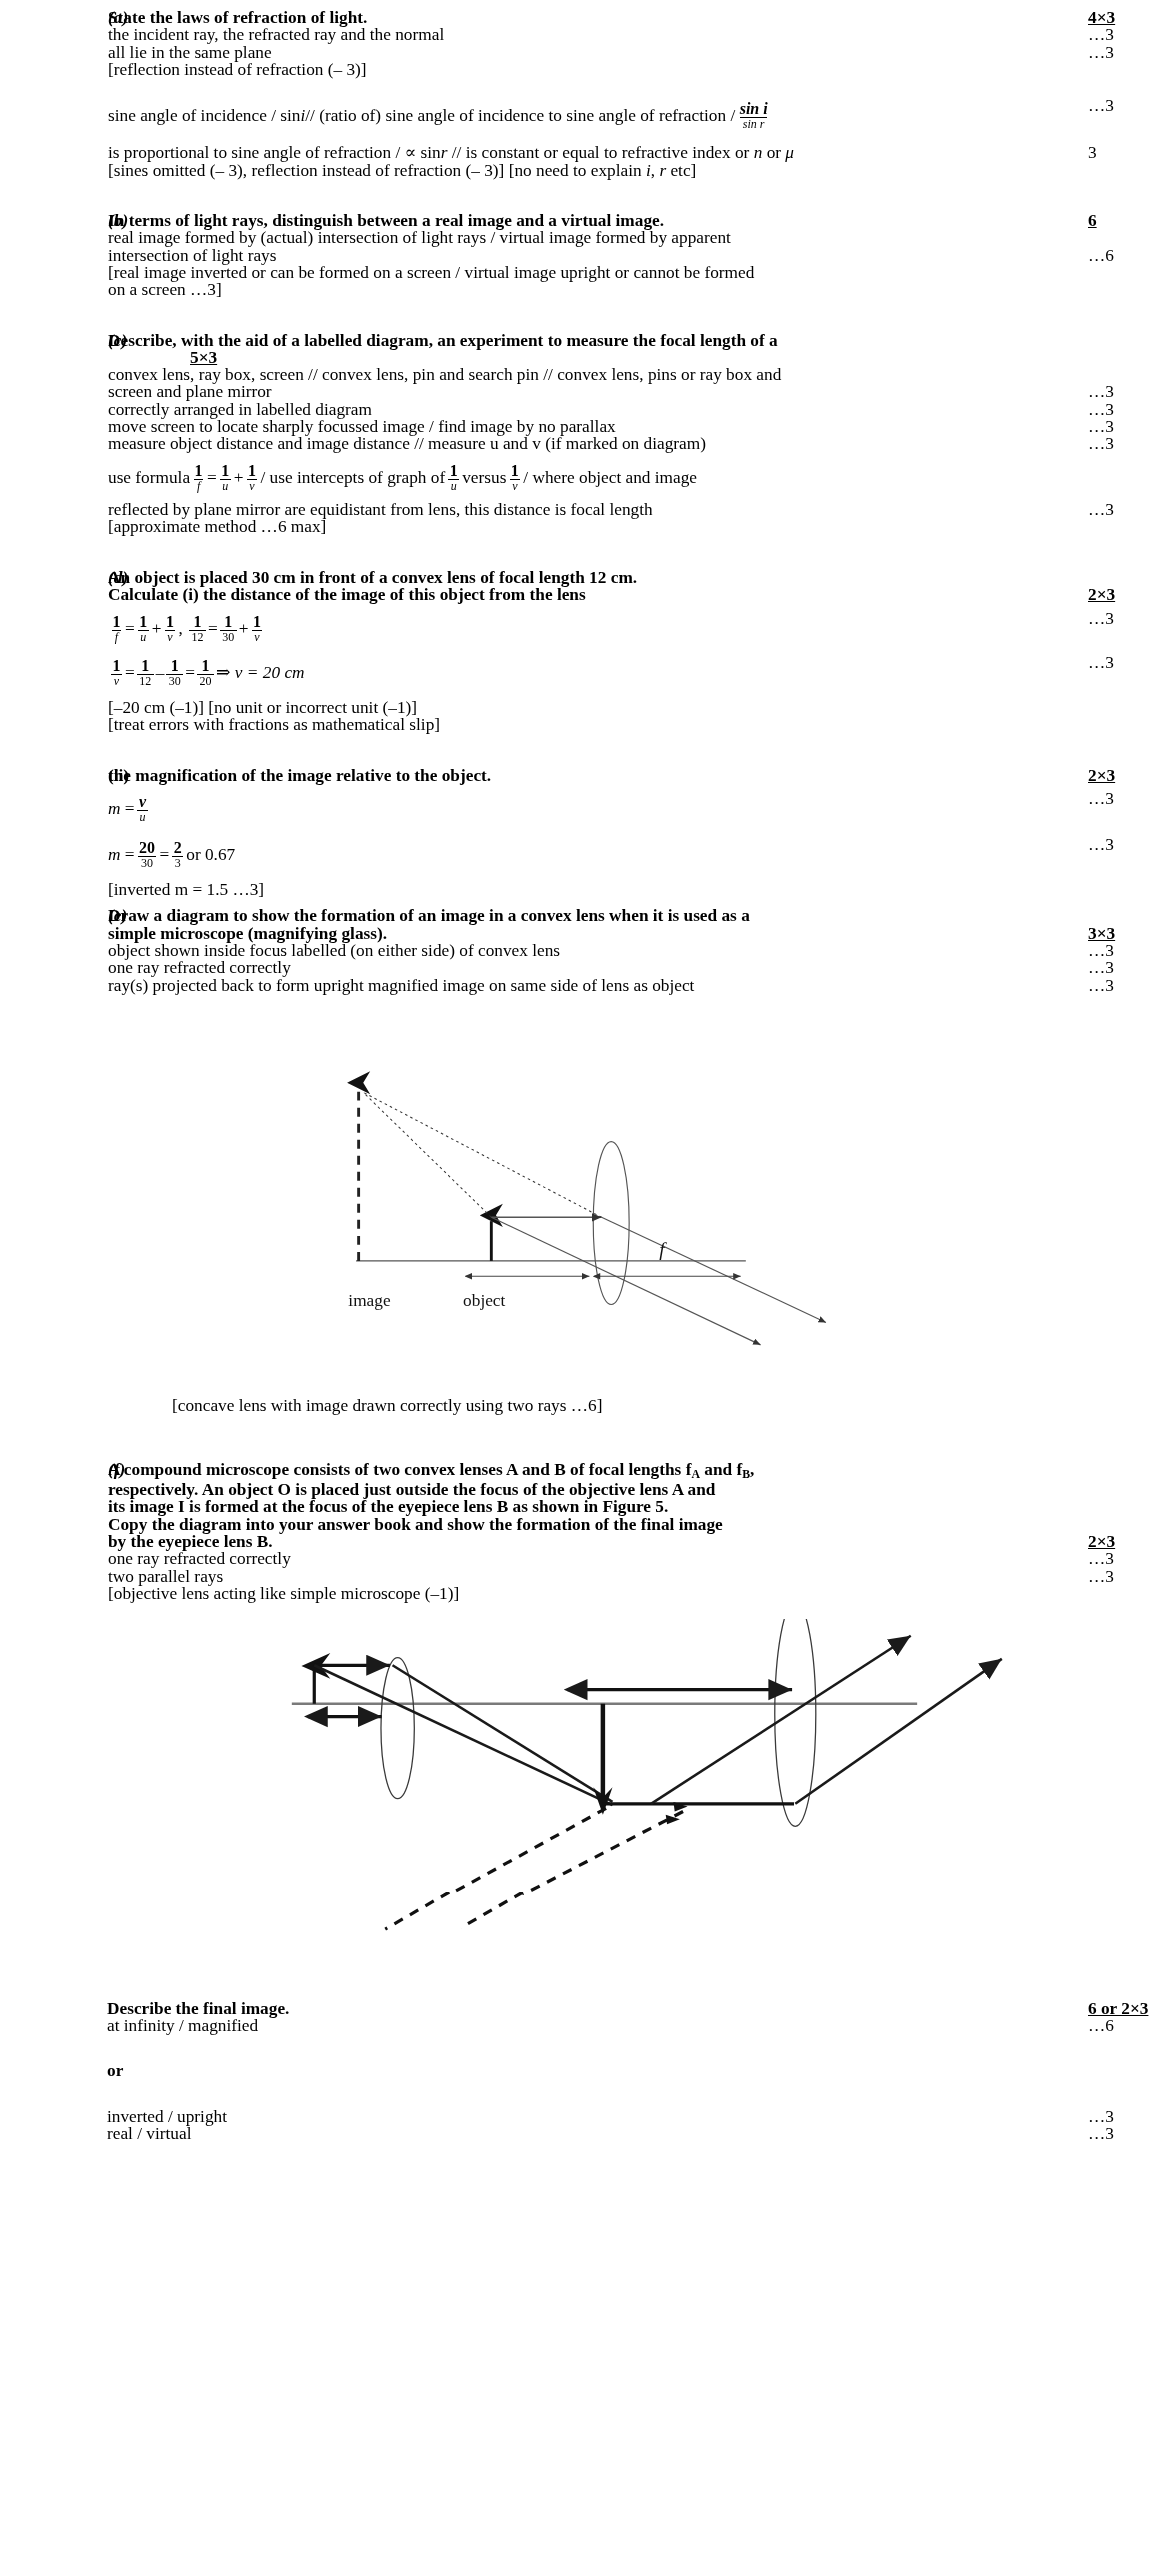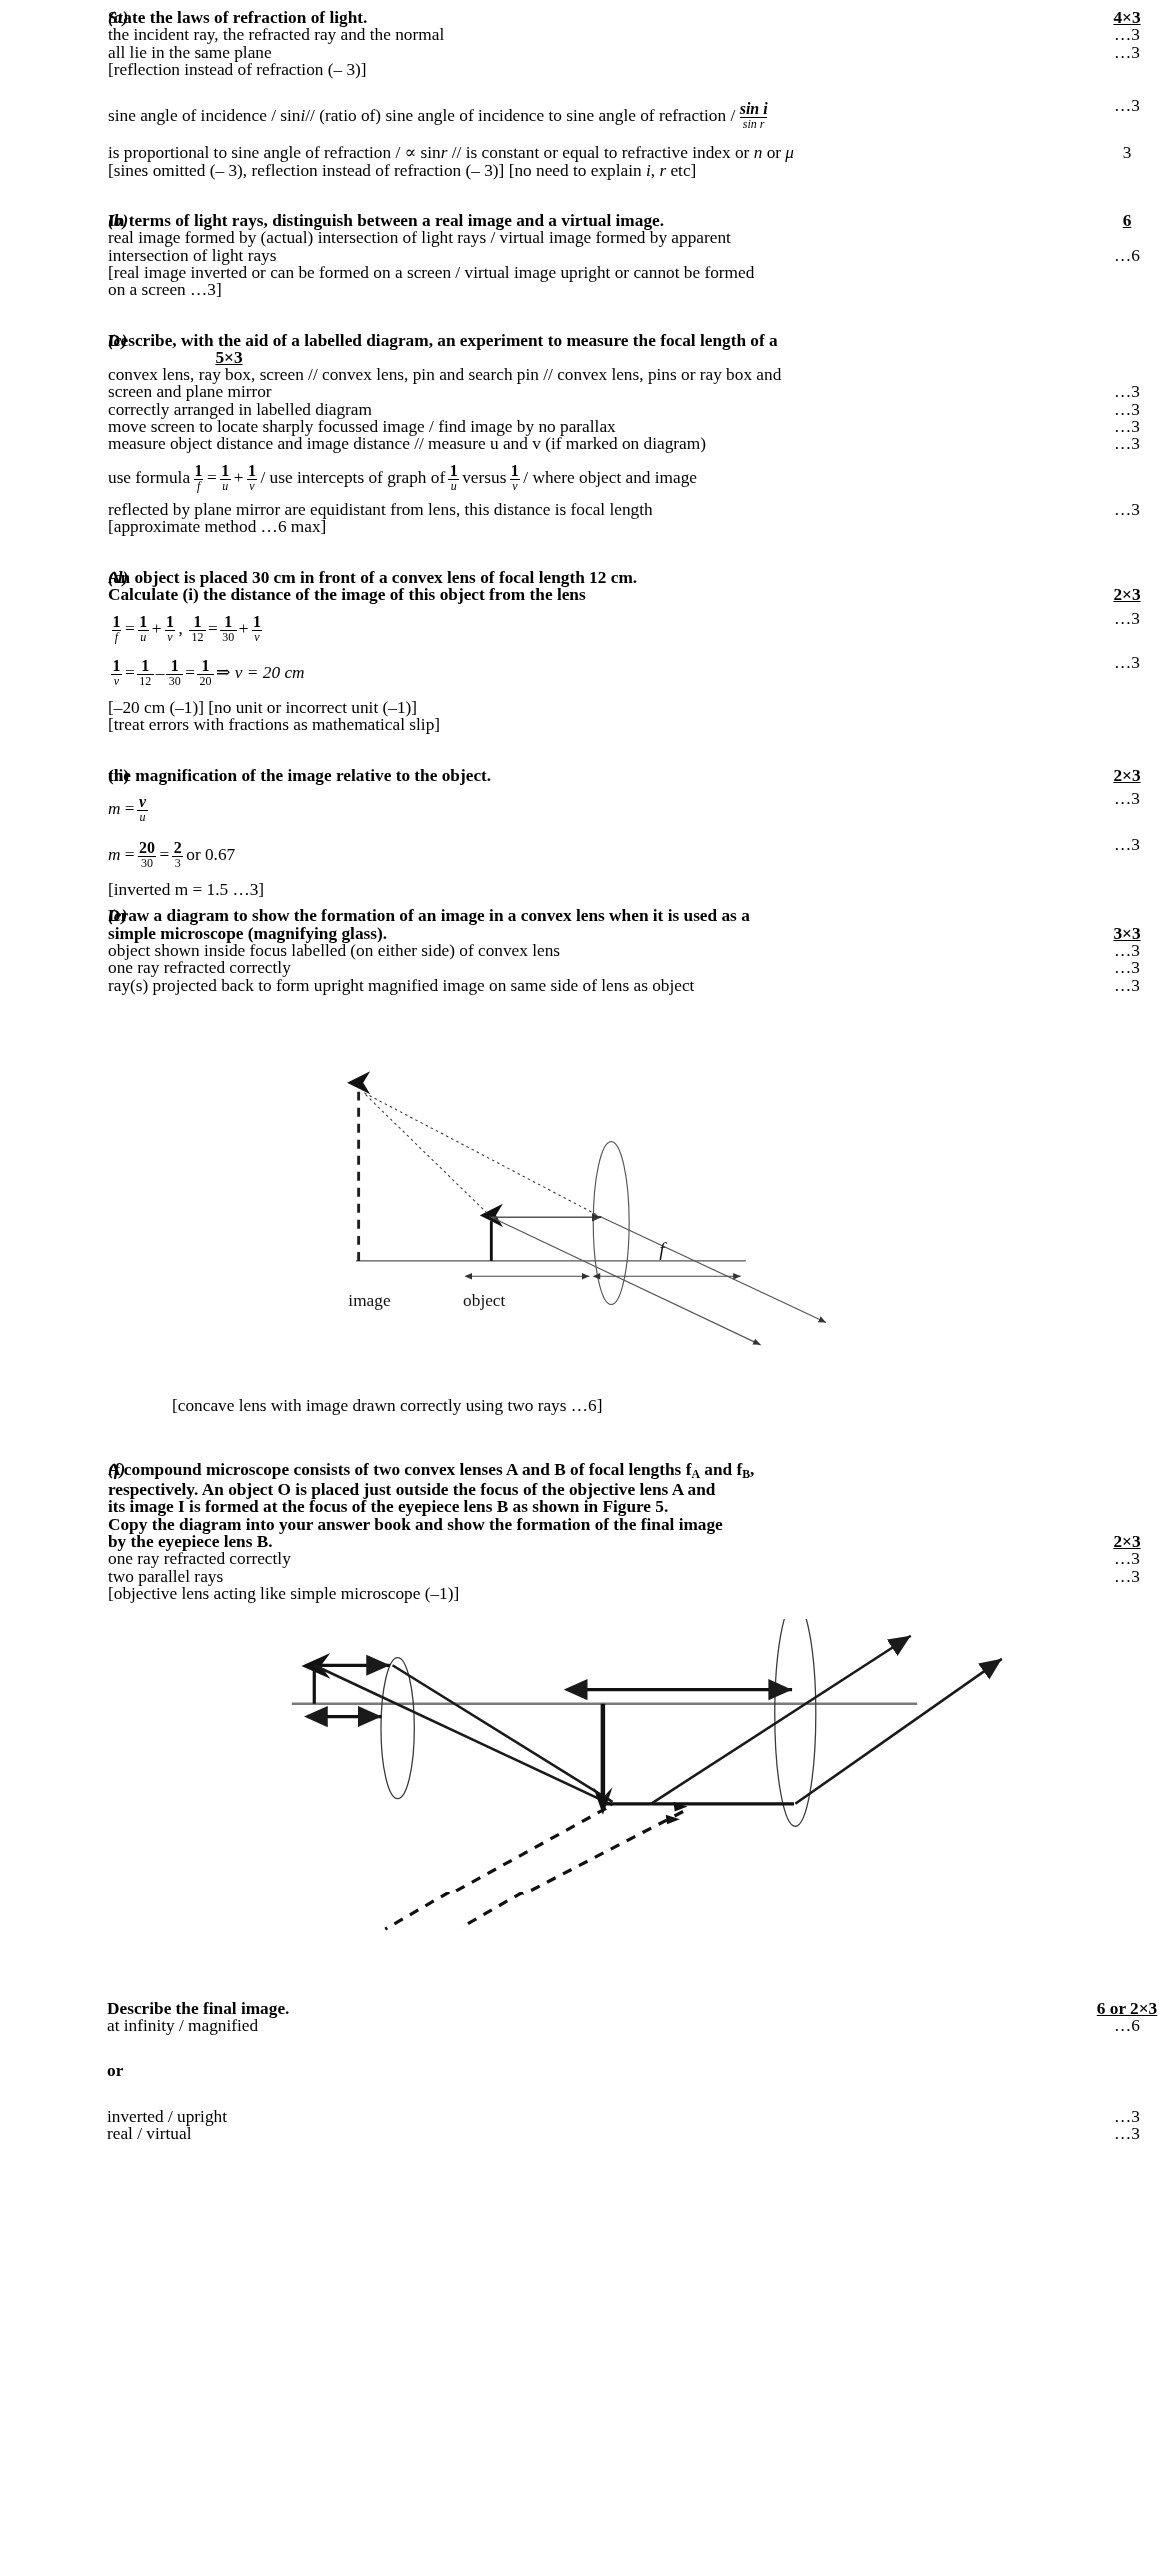--- a/index.html
+++ b/index.html
@@ -10,21 +10,21 @@
     position:relative;
   }
   .page { position:relative; width:1166px; min-height:2576px; padding:0; }
 
   
   .qrow { display:flex; align-items:flex-start; width:1166px; }
   .lbl  { width:67px; flex:0 0 67px; text-align:left; padding-left:108px;
           box-sizing:border-box; font-weight:bold; font-style:italic; font-size:17.3px;}
   .lbl.plain { font-style:normal;text-align:center; }
   .body { flex:1 1 auto; padding-right:0; }
-  .mk   { width:160px; flex:0 0 160px; text-align:center; padding-left:82px;
+  .mk   { width:160px; flex:0 0 160px; text-align:left; padding-left:82px;
           box-sizing:border-box; white-space:nowrap; }
   .mk.u { font-weight:bold; text-decoration:underline; }
 
   .lead { font-weight:bold; }
   .txt  { font-weight:normal; }
 
   .ital { font-style:italic; }
 
   
   .frac { display:inline-flex; flex-direction:column; align-items:center;

